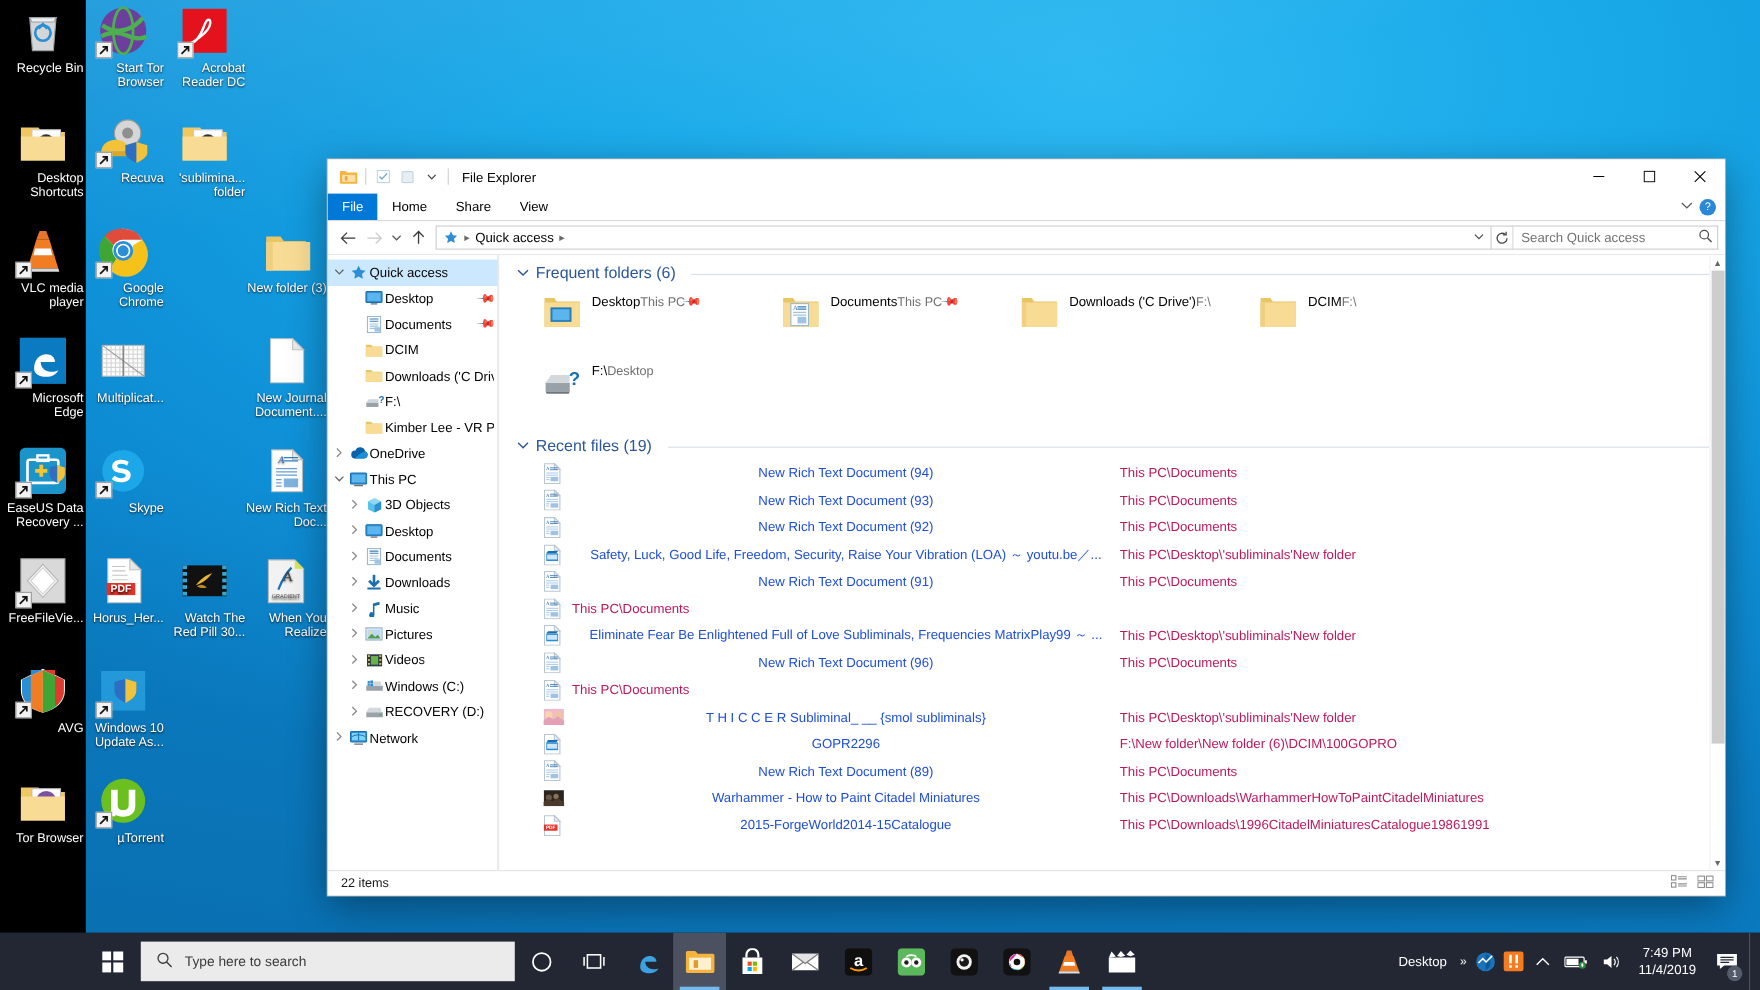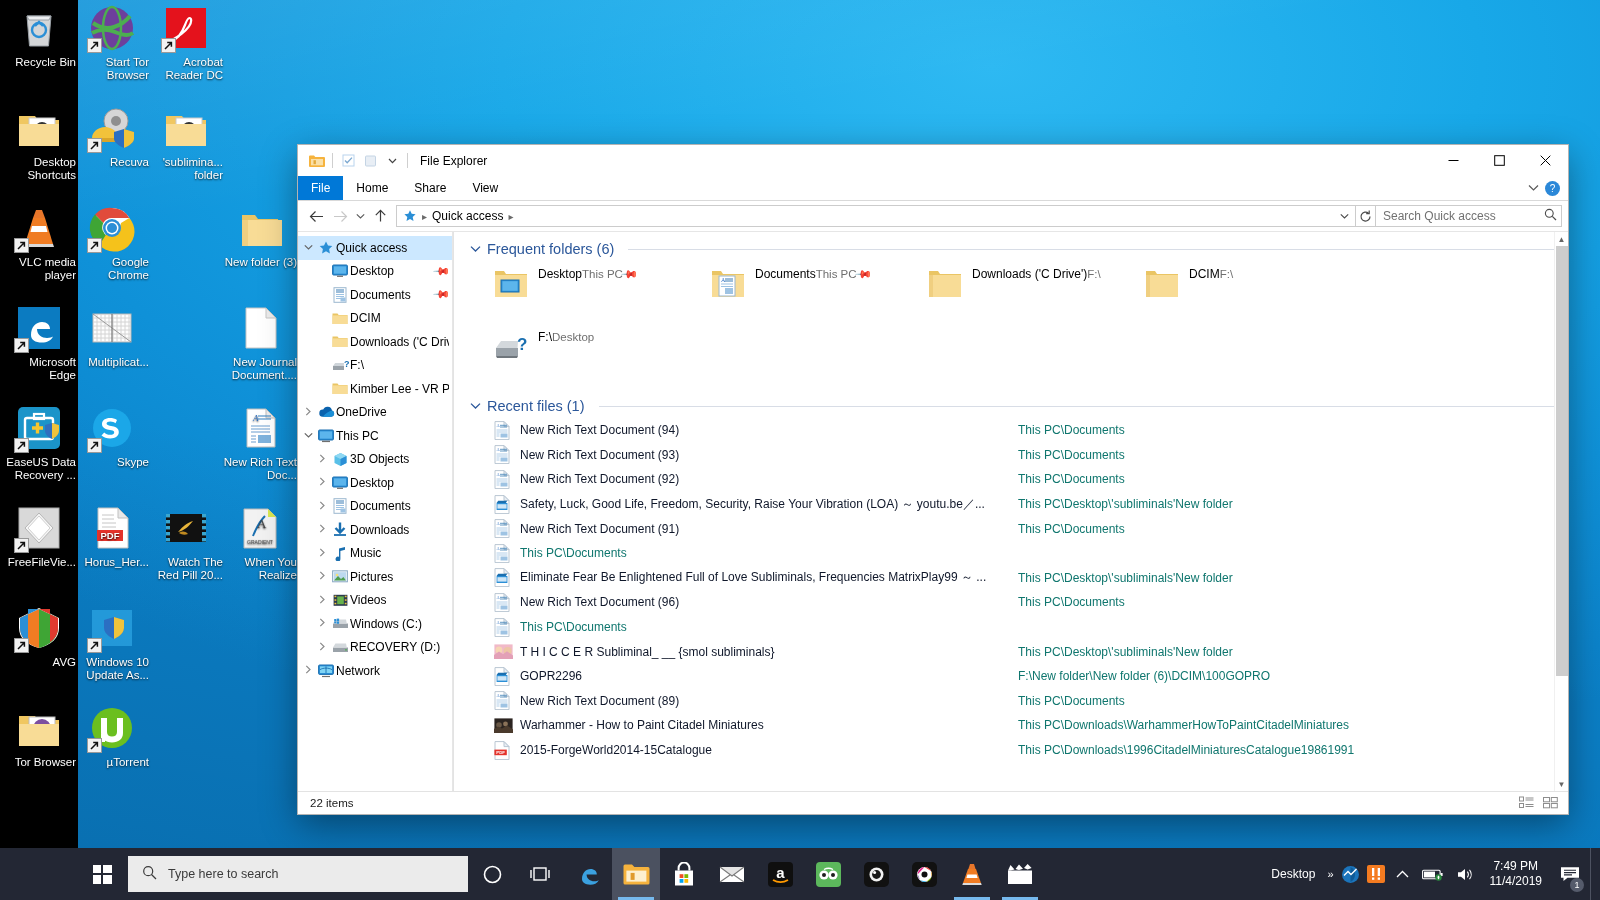--- a/index.html
+++ b/index.html
@@ -158,22 +158,22 @@
   .freq-item .fico { width:34px; flex:0 0 34px; position:relative; padding-top:2px;}
   .freq-text .fname { font-size:12px; color:#000; line-height:15px; white-space:nowrap; }
   .freq-text .fsub { font-size:11.5px; color:#6f6f6f; line-height:15px; }
   .freq-text .fpin { color:#8e8e8e; font-size:11px; transform: rotate(45deg); display:inline-block; margin-top:1px;}
 
   .recent-list { padding: 2px 0 0 0; }
   .recent-row {
     display:flex; align-items:center; height:24.6px; font-size:12px; padding-left:30px;
   }
   .rr-ico { width:26px; flex:0 0 26px; display:flex; align-items:center; }
-  .rr-name { width:498px; flex:0 0 498px; white-space:nowrap; overflow:hidden; color:#0f172a; }
-  .rr-path { color:#0f766e; white-space:nowrap; overflow:hidden; }
+  .rr-name { width:498px; flex:0 0 498px; white-space:nowrap; overflow:hidden; color:#1d4ed8;text-align:center; }
+  .rr-path { color:#be185d; white-space:nowrap; overflow:hidden; }
 
   .statusbar {
     height:23px; flex:0 0 23px; border-top:1px solid #e3e3e3; background:#fff;
     display:flex; align-items:center; padding-left:12px; font-size:11.5px; color:#1a1a1a;
     position:relative;
   }
   .status-views { position:absolute; right:10px; display:flex; gap:9px; align-items:center; color:#8d8d8d; }
 
   
   .vscroll {
@@ -458,21 +458,21 @@
             <rect x="4" y="34" width="4" height="3.4"></rect>
             <rect x="40" y="10" width="4" height="3.4"></rect>
             <rect x="40" y="16" width="4" height="3.4"></rect>
             <rect x="40" y="22" width="4" height="3.4"></rect>
             <rect x="40" y="28" width="4" height="3.4"></rect>
             <rect x="40" y="34" width="4" height="3.4"></rect>
           </g>
           <path d="M16 28c5-6 9-9 15-11-4 5-8 9-15 11z" fill="#e8b53a"></path>
           <path d="M17 29c3 2 6 2 9 1-3-3-6-3-9-1z" fill="#c08a20"></path>
         </svg></span>
-      <span class="lbl">Watch The Red Pill 20...</span>
+      <span class="lbl">Watch The Red Pill 30...</span>
     </div>
     <div class="icon-cell" style="left: 223px; top: 204px;">
       <span class="glyph"><svg width="48" height="48" viewBox="0 0 48 48">
           <path d="M6 11h13l3 4h20v27H6z" fill="#eac564"></path>
           <path d="M6 16h40v26H6z" fill="#f8dc96"></path>
           <path d="M6 16h6v26H6z" fill="#f0cf80"></path>
         </svg></span>
       <span class="lbl">New folder (3)</span>
     </div>
     <div class="icon-cell" style="left: 223px; top: 304px;">
@@ -955,21 +955,21 @@
             <span class="freq-text"><span class="fname">F:\</span><span class="fsub">Desktop</span></span>
           </div>
         </div>
 
       <div class="grouphdr" style="margin-top:4px;">
         <span class="gchev">
           <svg width="11" height="8" viewBox="0 0 11 8">
               <path d="M1 1.6l4.5 4.4L10 1.6" stroke="#2b579a" fill="none" stroke-width="1.3"></path>
             </svg>
         </span>
-        <span>Recent files (1)</span>
+        <span>Recent files (19)</span>
         <span class="gline"></span>
       </div>
 
       <div class="recent-list" id="recent-list">
           <div class="recent-row">
             <span class="rr-ico">
               <svg width="16" height="19" viewBox="0 0 16 19">
                 <path d="M1 0.6h9l5 5v13H1z" fill="#fff" stroke="#b9c6d2"></path>
                 <path d="M10 0.6l5 5h-5z" fill="#e8eef4" stroke="#b9c6d2"></path>
                 <text x="2.4" y="6.4" font-family="Liberation Serif" font-size="4.4" fill="#2b6fc2">A</text>

